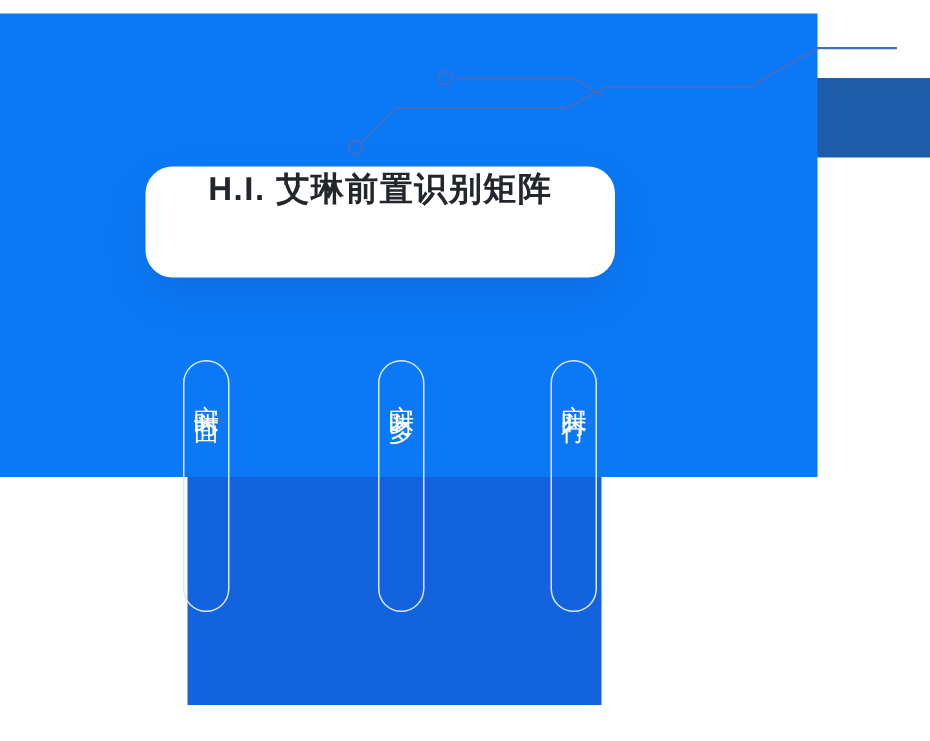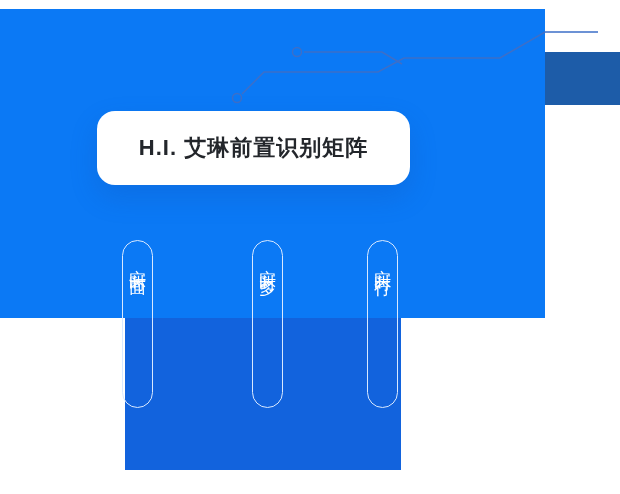--- a/index.html
+++ b/index.html
@@ -44,21 +44,20 @@
   }
   
   .title-card {
     position: absolute;
     left: 97px; top: 111px;
     width: 313px; height: 74px;
     background: var(--card-bg, #ffffff);
     border-radius: 18px;
     box-shadow: 0 12px 28px rgba(20, 70, 160, 0.20);
     display: flex;
-    align-items: center;
     justify-content: center;
   }
   .title-card span {
     font-size: 22px;
     font-weight: 600;
     letter-spacing: 1px;
     color: var(--card-text, #23262b);
     white-space: nowrap;
   }
   

